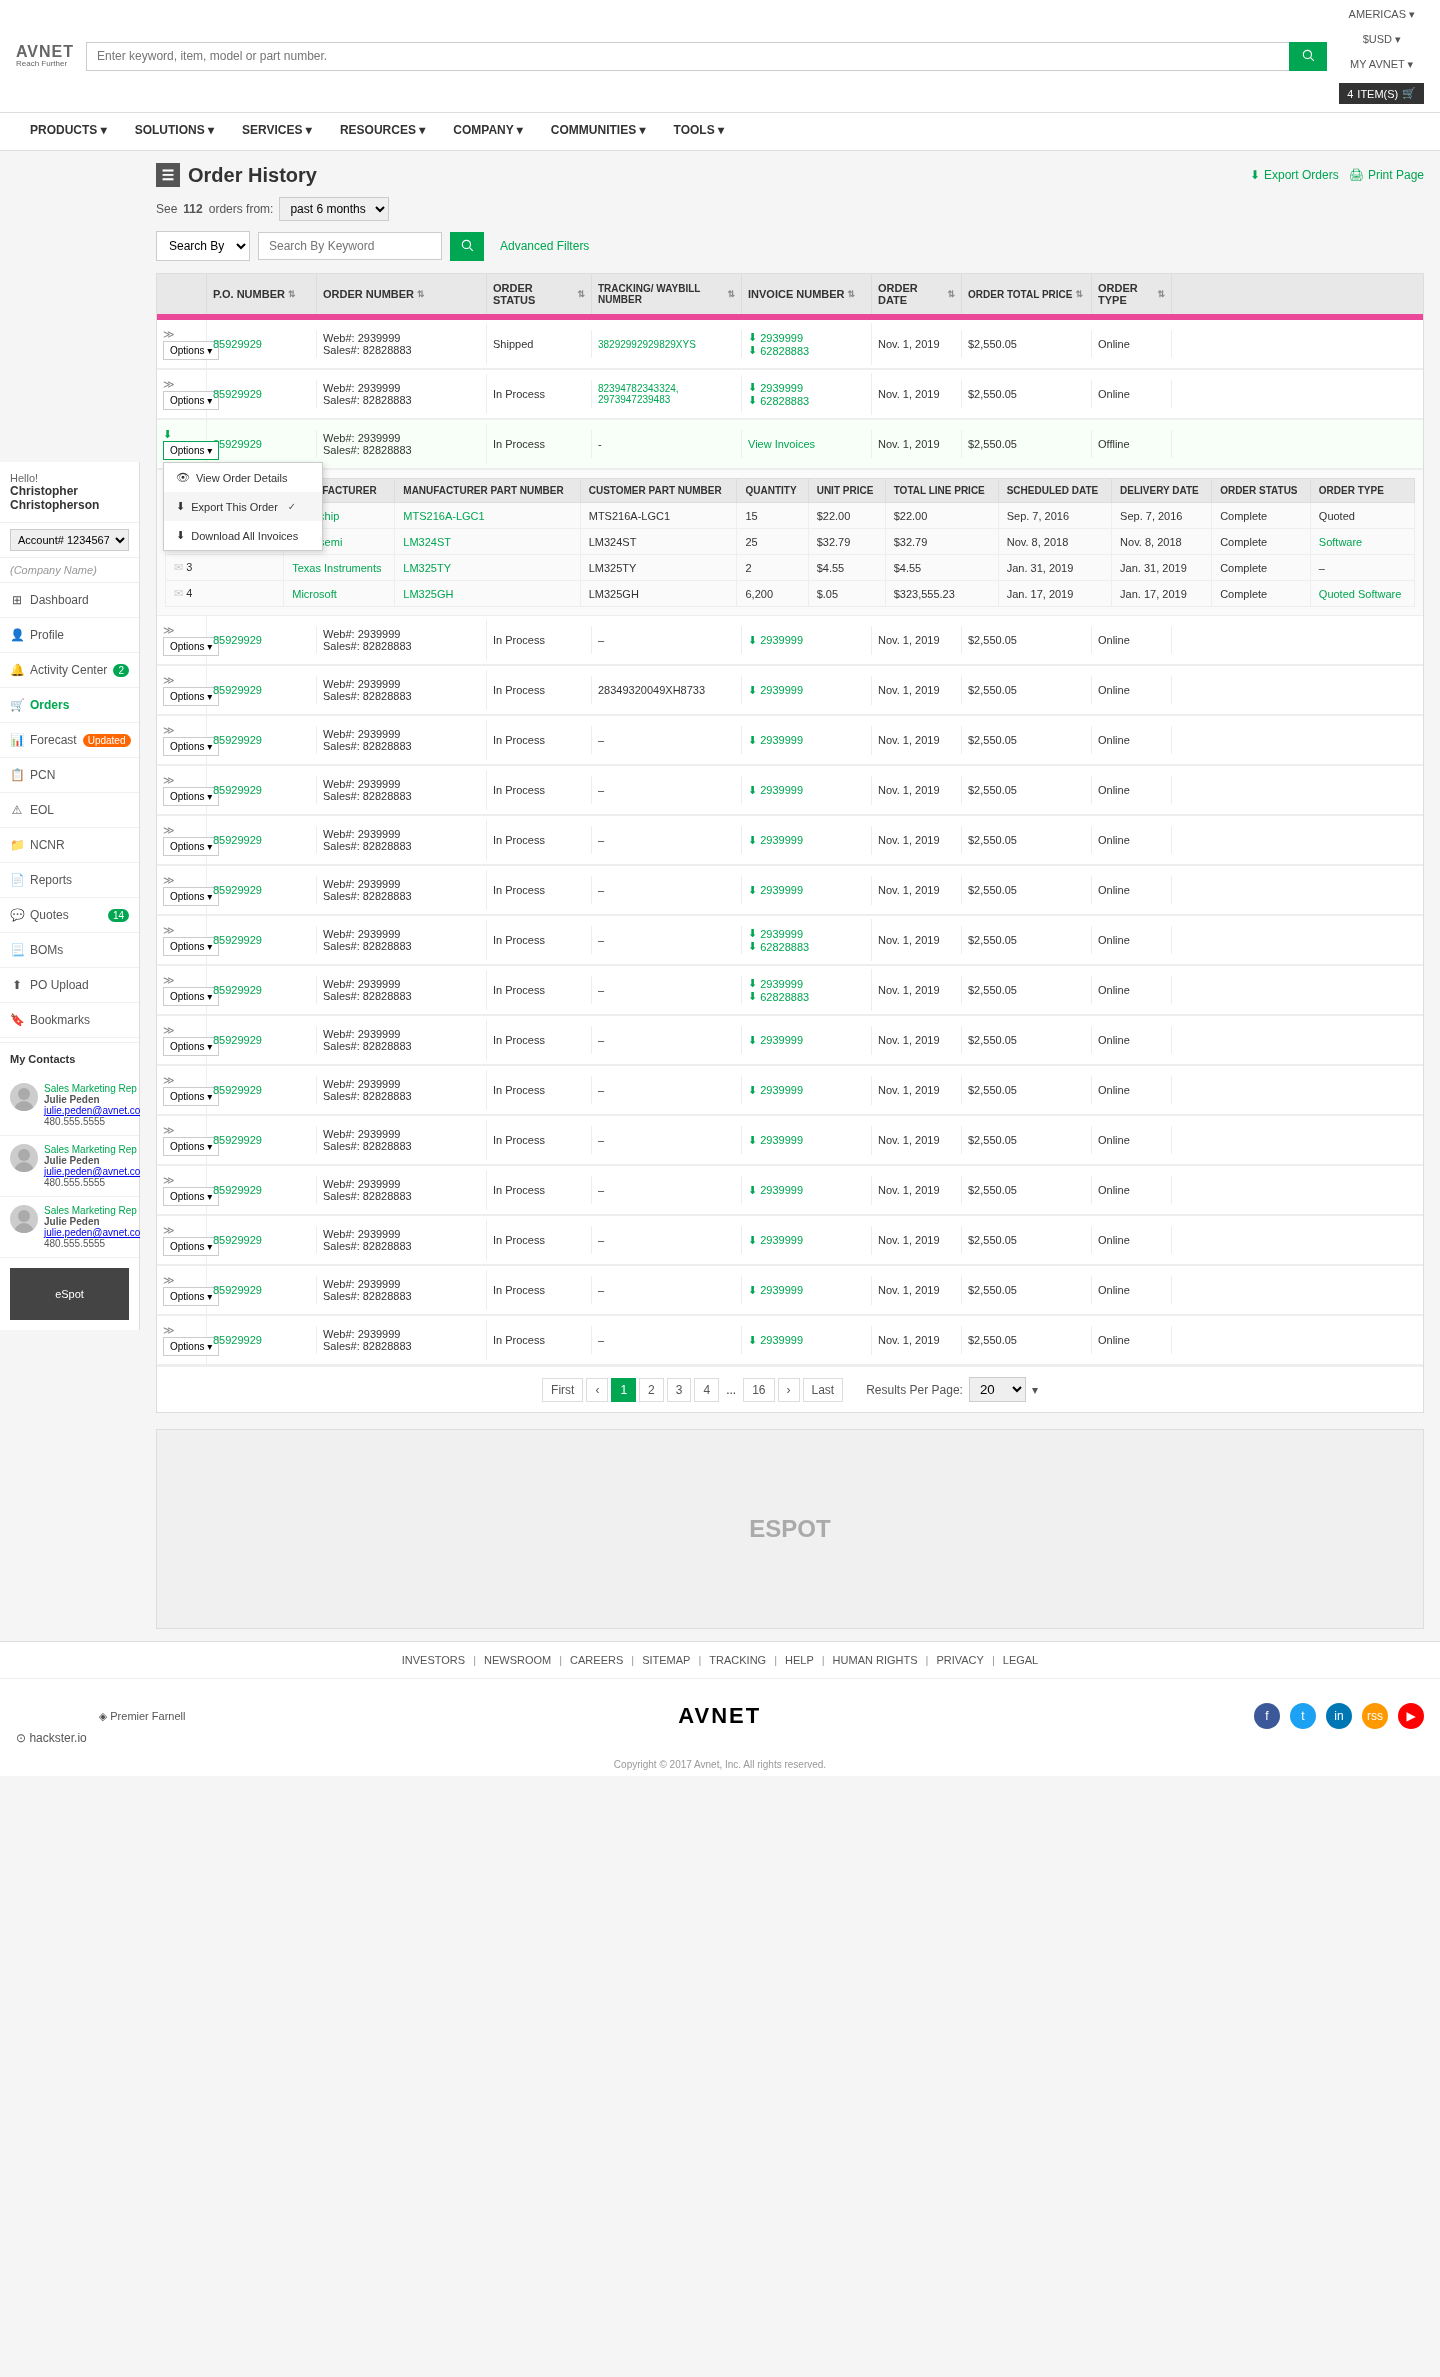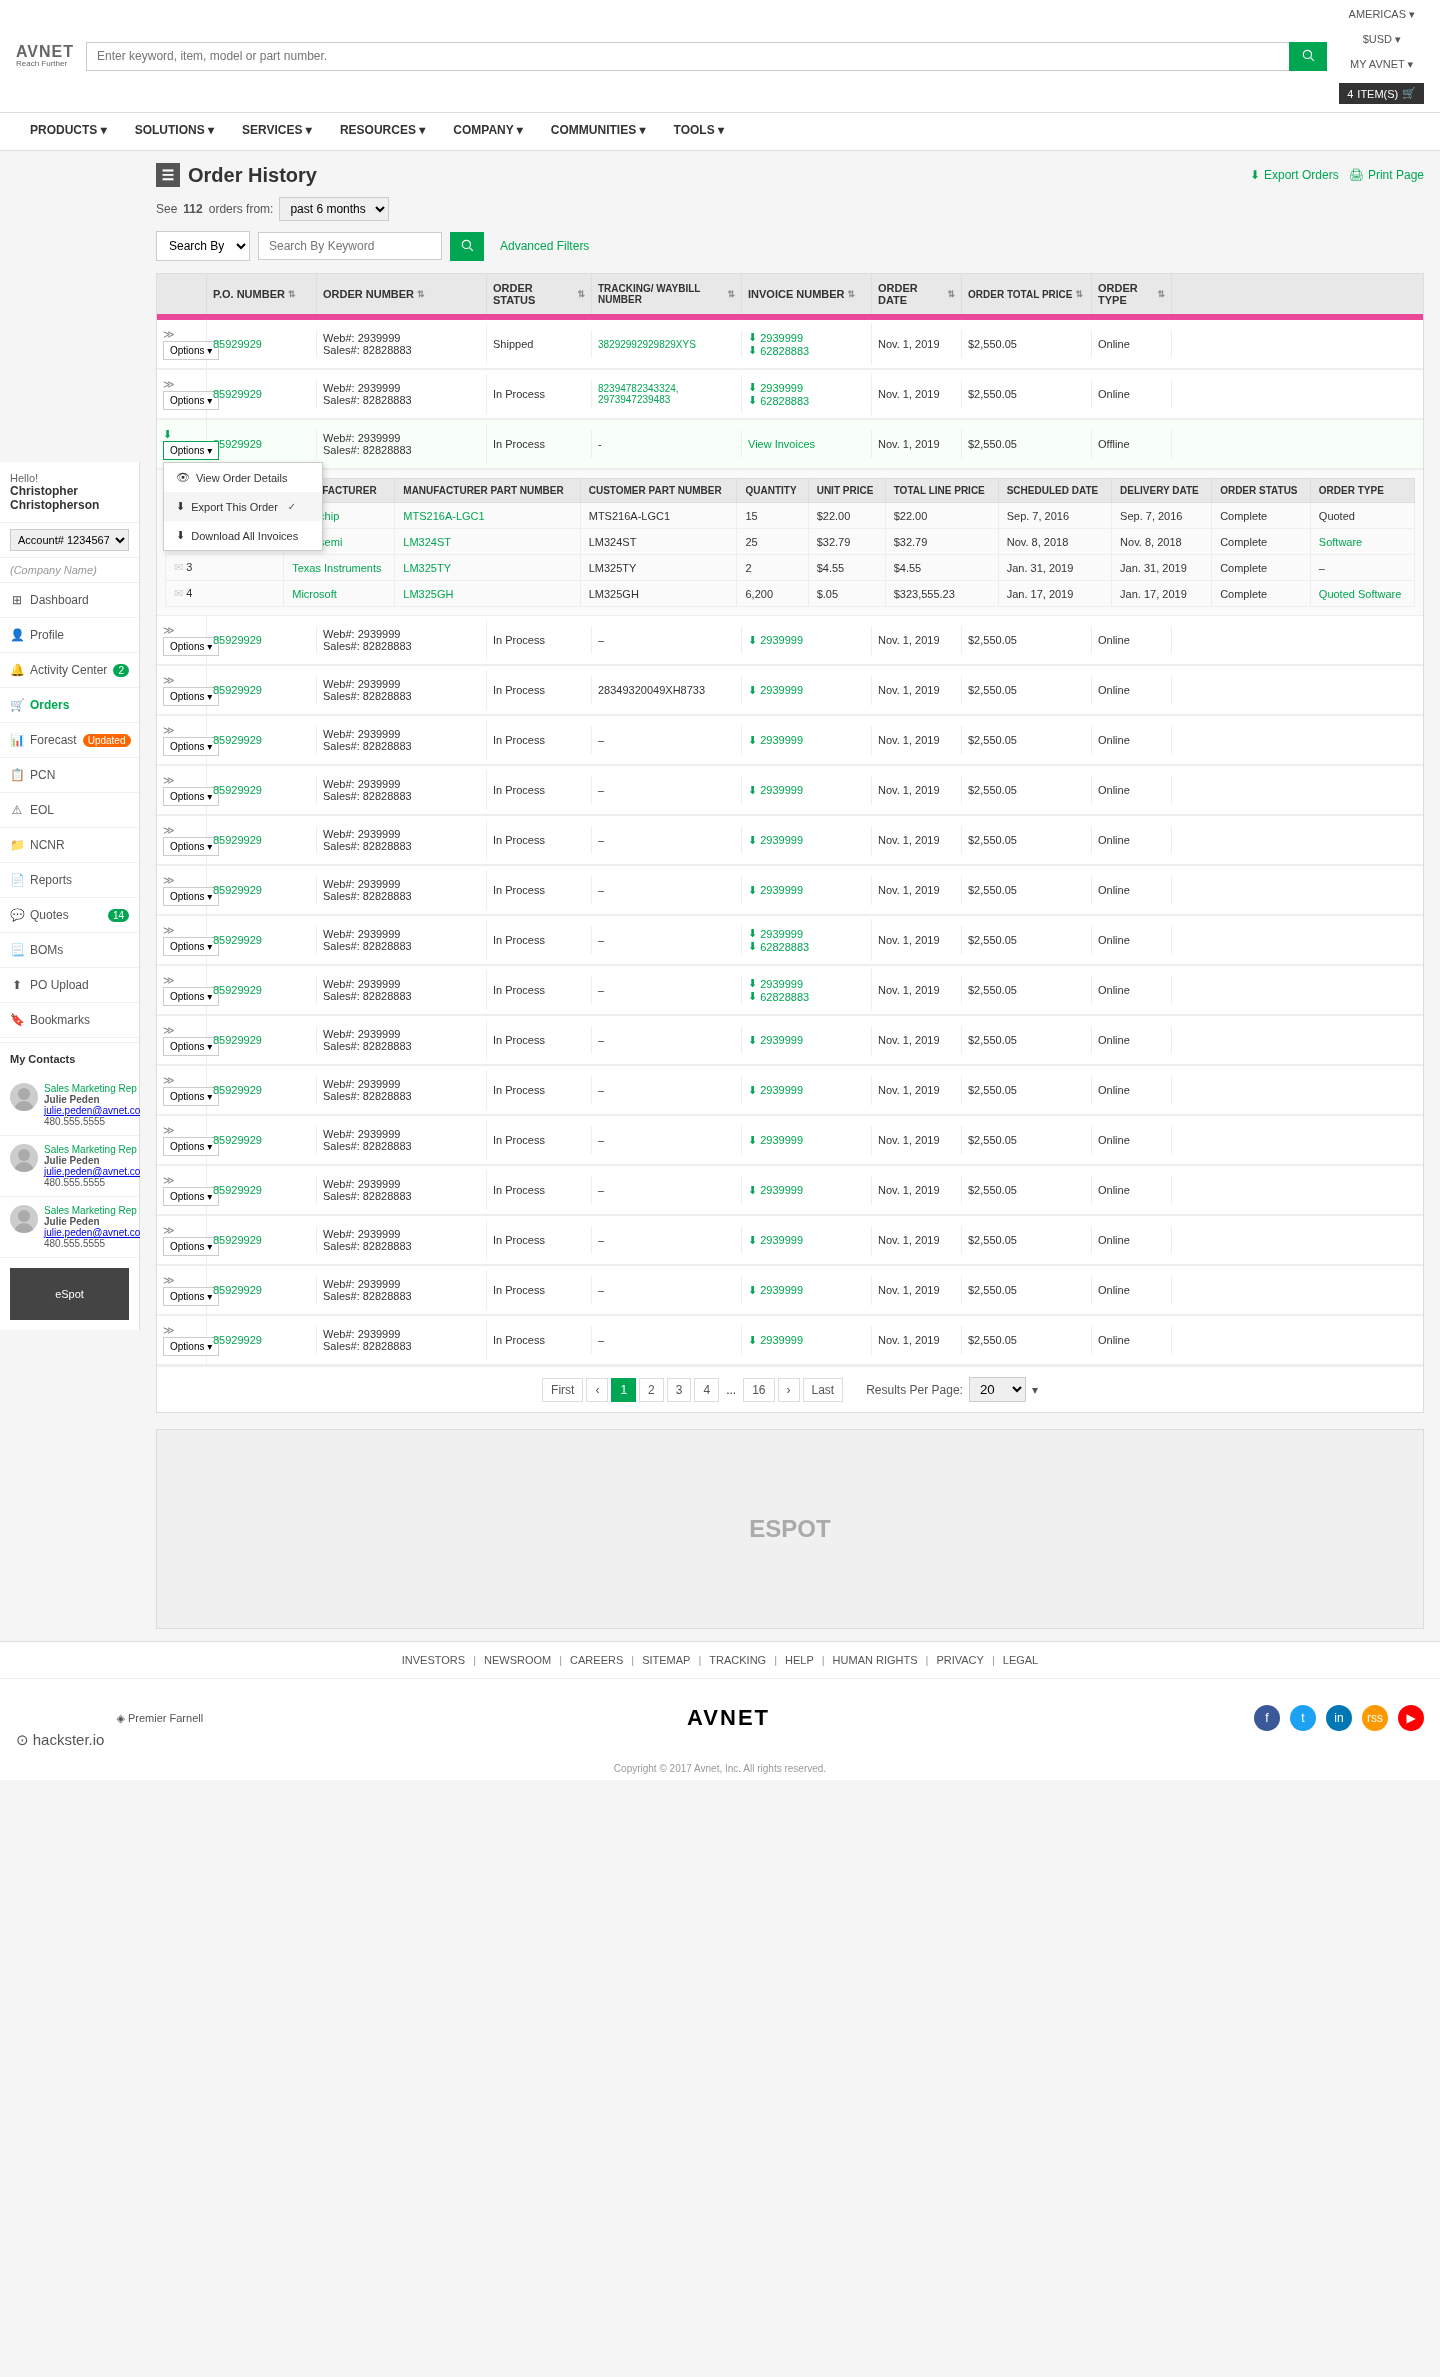--- a/index.html
+++ b/index.html
@@ -100,21 +100,21 @@
     .social-icons { display: flex; gap: 10px; }
     .social-icon { width: 26px; height: 26px; border-radius: 50%; display: flex; align-items: center; justify-content: center; color: #fff; font-size: 12px; cursor: pointer; }
     .si-fb { background: #3b5998; }
     .si-tw { background: #1da1f2; }
     .si-li { background: #0077b5; }
     .si-rss { background: #f90; }
     .si-yt { background: #f00; }
     .footer-copy { text-align: center; font-size: 10px; color: #999; padding: 6px; background: #fff; }
     .footer-bottom { background: #fff; padding: 8px 16px; display: flex; justify-content: space-between; align-items: center; border-top: 1px solid #eee; }
     .partner-logos { display: flex; gap: 12px; align-items: center; font-size: 11px; color: #555; }
-    .hackster { font-size: 15px; color: #555; margin-top: 44px; }
+    .hackster { font-size: 12px; color: #555; margin-top: 44px; }
   </style>
 </head>
 <body>
 
 <div class="top-nav">
   <div class="logo">
     <span style="font-size:16px;font-weight:900;letter-spacing:1px;">AVNET</span>
     <span>Reach Further</span>
   </div>
   <div class="search-bar">

